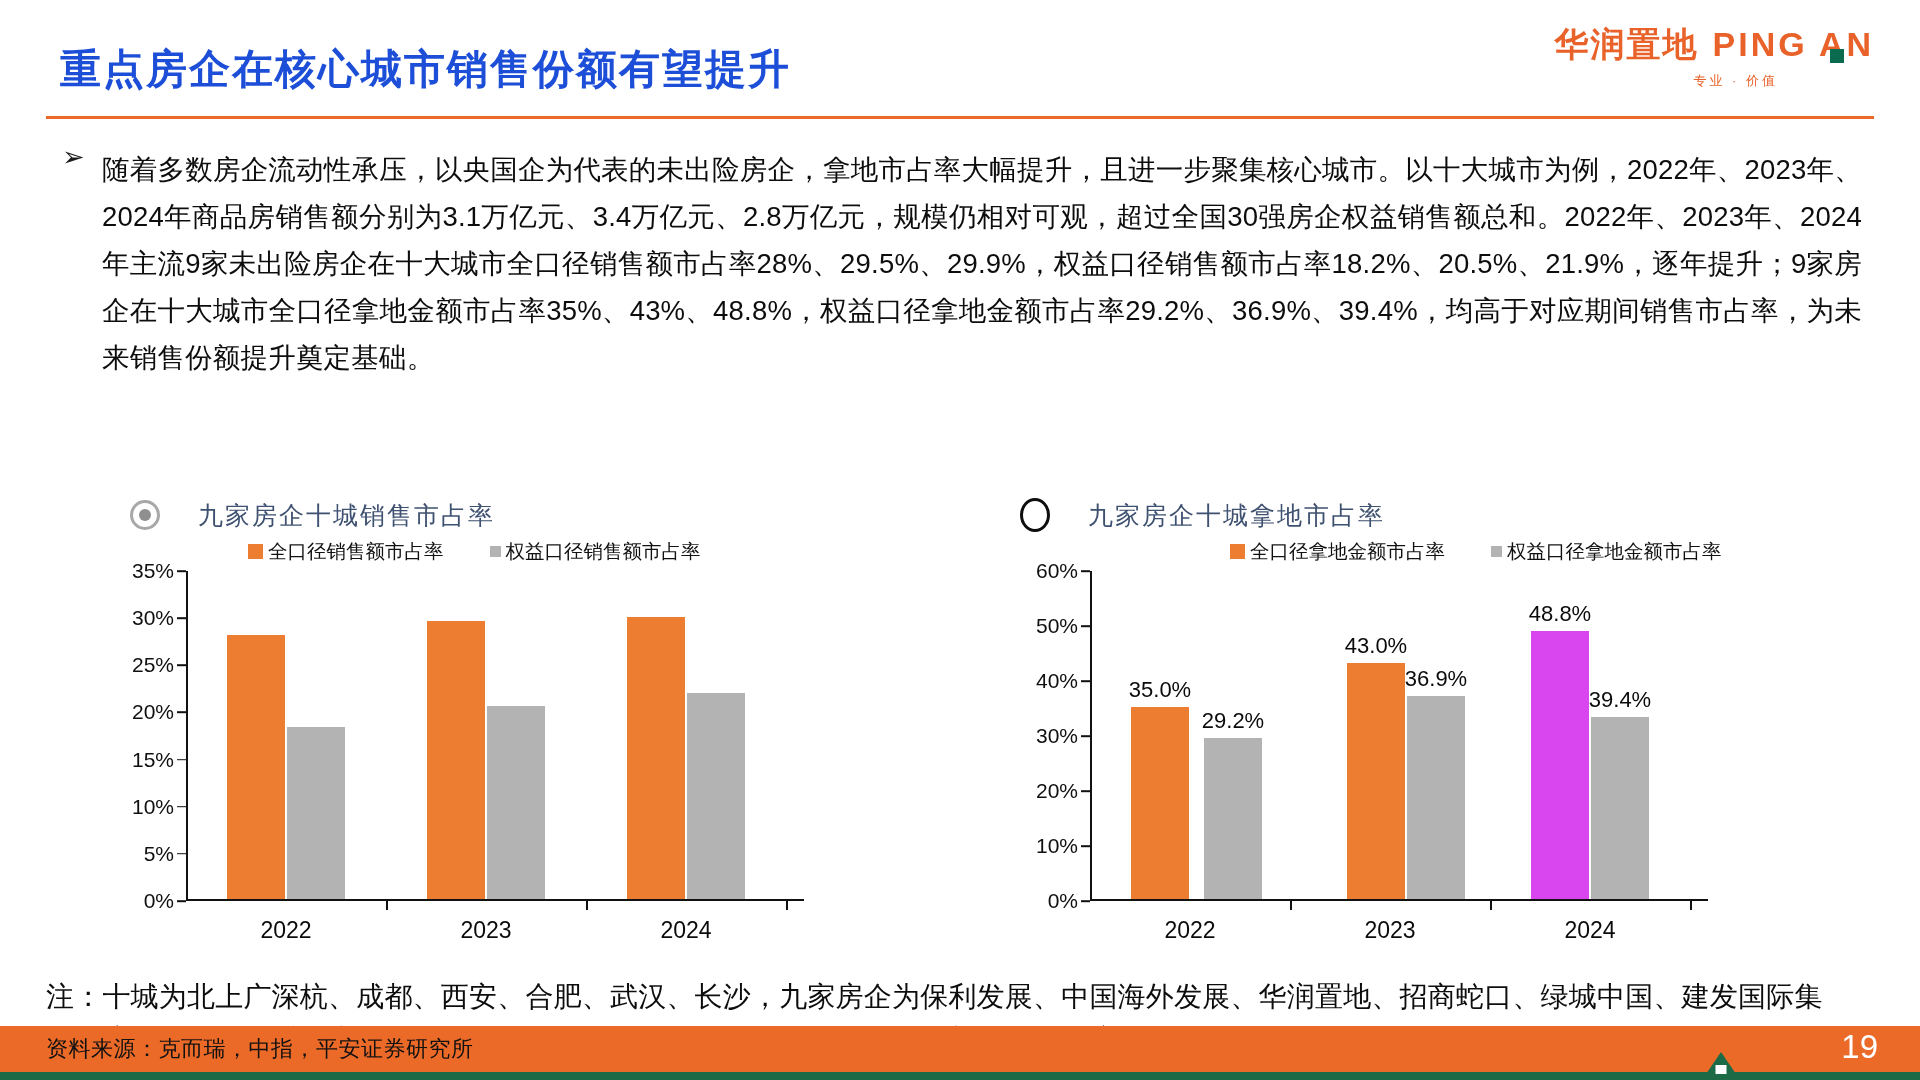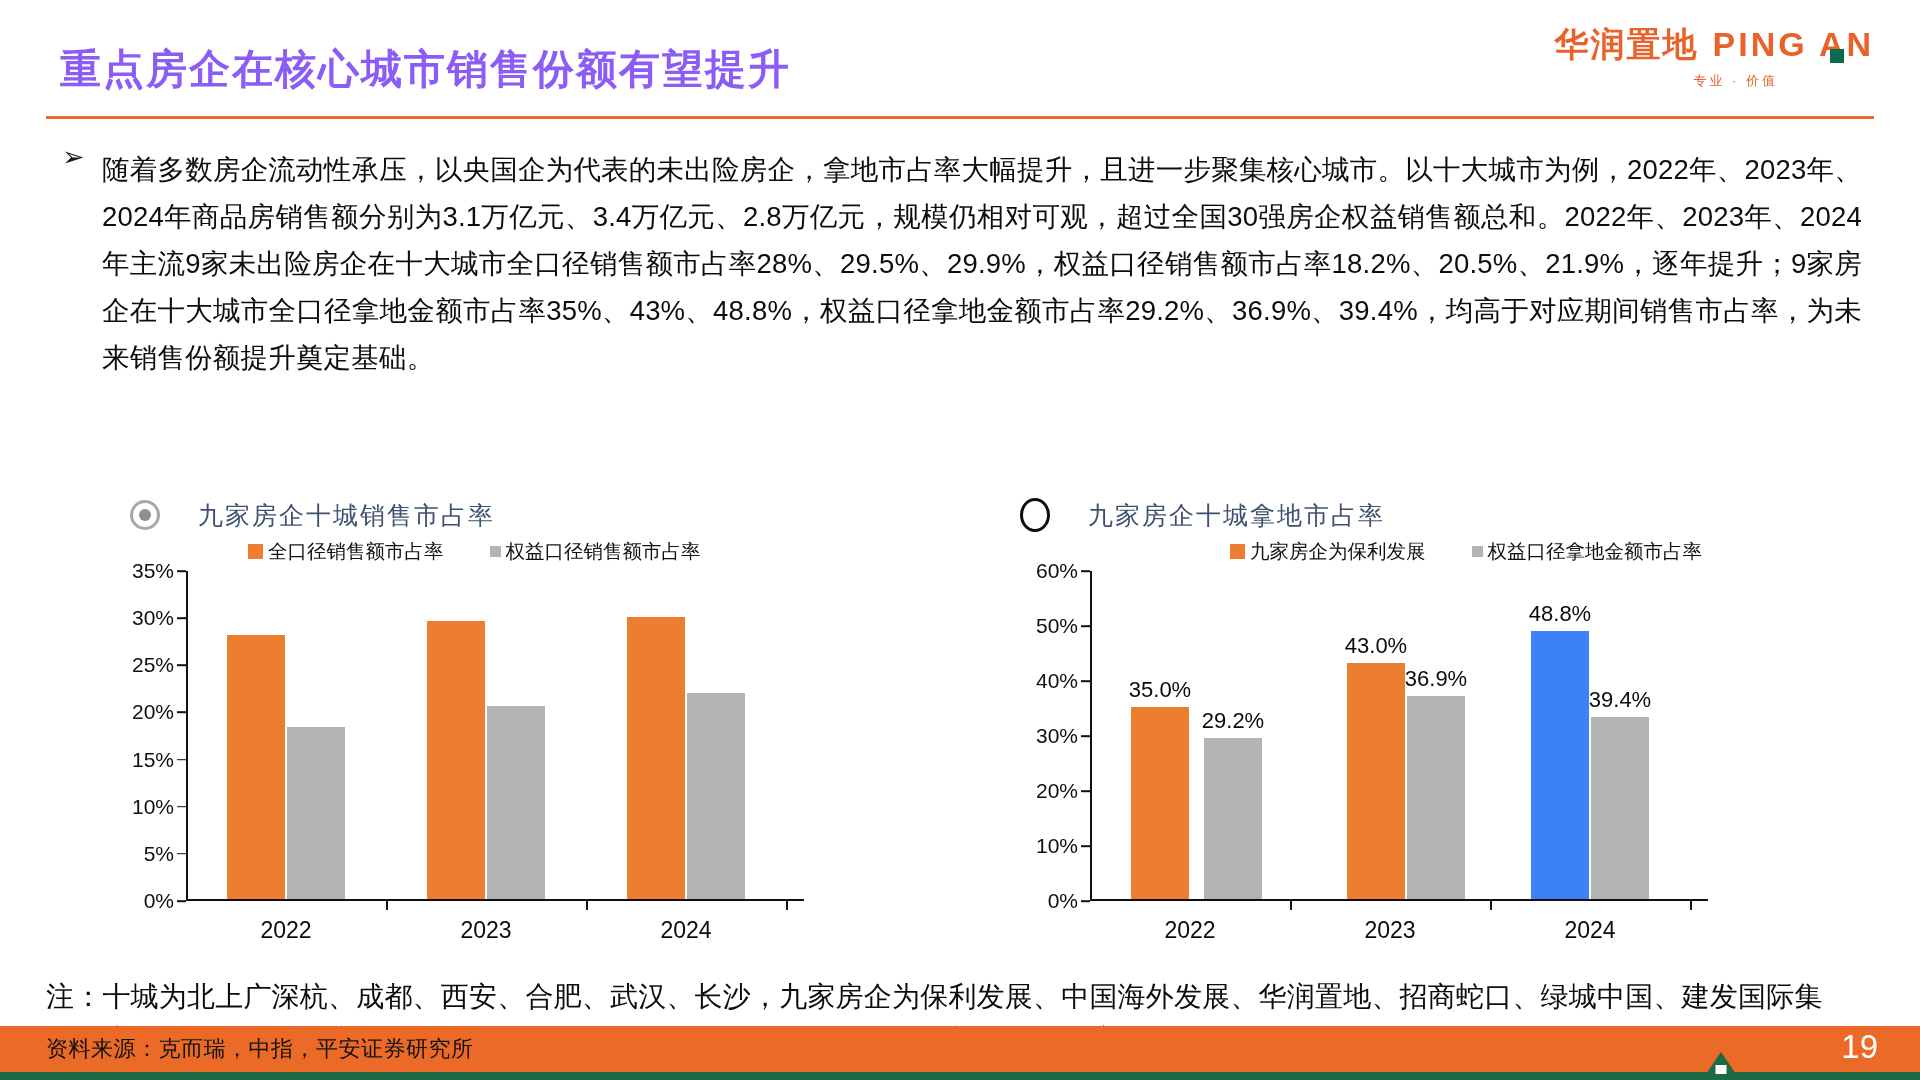--- a/index.html
+++ b/index.html
@@ -11,21 +11,21 @@
     overflow: hidden;
   }
 
   
   .slide-title {
     position: absolute;
     left: 60px;
     top: 42px;
     font-size: 41px;
     font-weight: bold;
-    color: #8b5cf6;
+    color: #1d4ed8;
     letter-spacing: 2px;
     font-family: Liberation Sans, sans-serif;
     white-space: nowrap;
   }
   .title-rule {
     position: absolute;
     left: 46px;
     top: 116px;
     width: 1828px;
     height: 3px;
@@ -361,21 +361,21 @@
 </div>
 
 <div class="chart-panel panel-right">
   <div class="panel-head">
     <span class="bullet-icon-hollow"></span>
     <span class="panel-title">九家房企十城拿地市占率</span>
   </div>
   <div class="legend-row">
     <span class="legend-item">
       <span class="sw-orange"></span>
-      <span>九家房企为保利发展</span>
+      <span>全口径拿地金额市占率</span>
     </span>
     <span class="legend-item">
       <span class="sw-gray"></span>
       <span>权益口径拿地金额市占率</span>
     </span>
   </div>
   <div class="plot-area plot-right" id="plot-1">
     <div class="axis-y"></div>
     <div class="axis-x"></div>
     <div class="bars">
@@ -389,21 +389,21 @@
         </div>
         <div class="group" style="left: 257px; gap: 2px;">
           <div class="bar orange" style="height: 236.5px; background: rgb(237, 125, 49);">
             <span class="bar-label">43.0%</span>
           </div>
           <div class="bar gray" style="height: 202.95px; background: rgb(179, 179, 179);">
             <span class="bar-label">36.9%</span>
           </div>
         </div>
         <div class="group" style="left: 441px; gap: 2px;">
-          <div class="bar orange" style="height: 268.4px; background: #3b82f6;">
+          <div class="bar orange" style="height: 268.4px; background: #d946ef;">
             <span class="bar-label">48.8%</span>
           </div>
           <div class="bar gray" style="height: 182px; background: rgb(179, 179, 179);">
             <span class="bar-label">39.4%</span>
           </div>
         </div>
       </div>
   <div class="ytick" style="top: 330px;">0%</div>
       <div class="ytick-mark" style="top: 330px;"></div>
       <div class="ytick" style="top: 275px;">10%</div>

